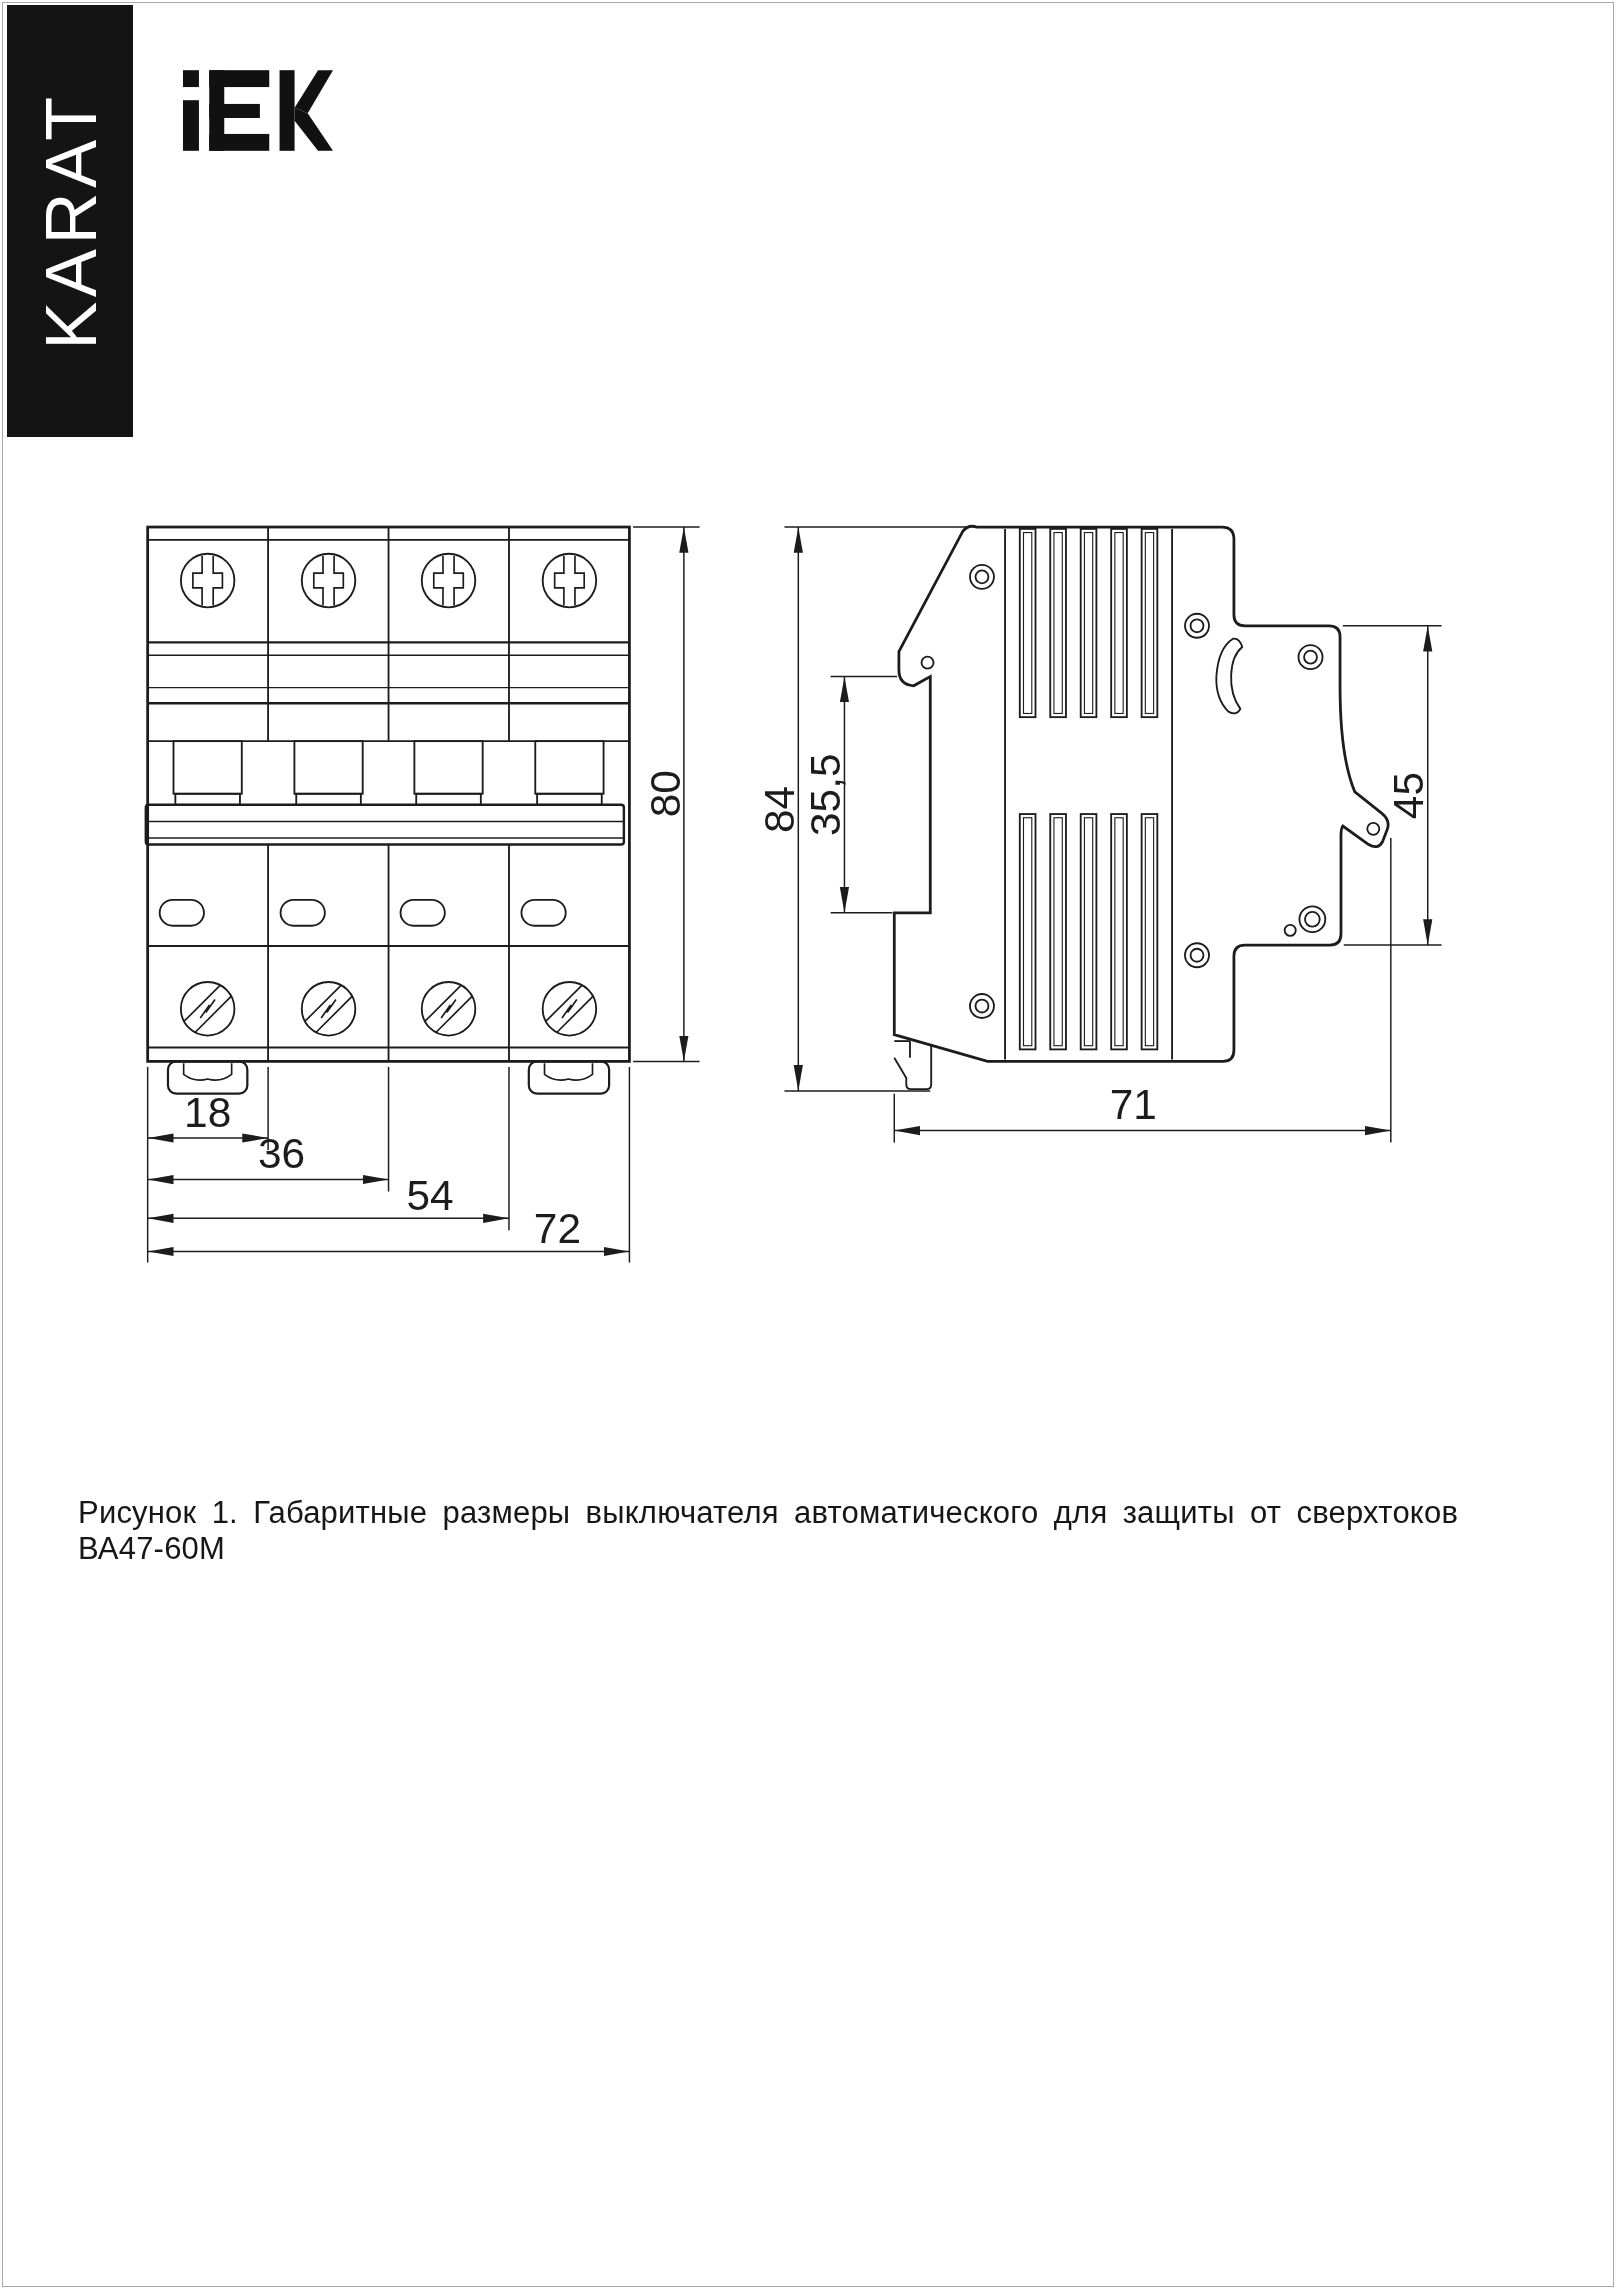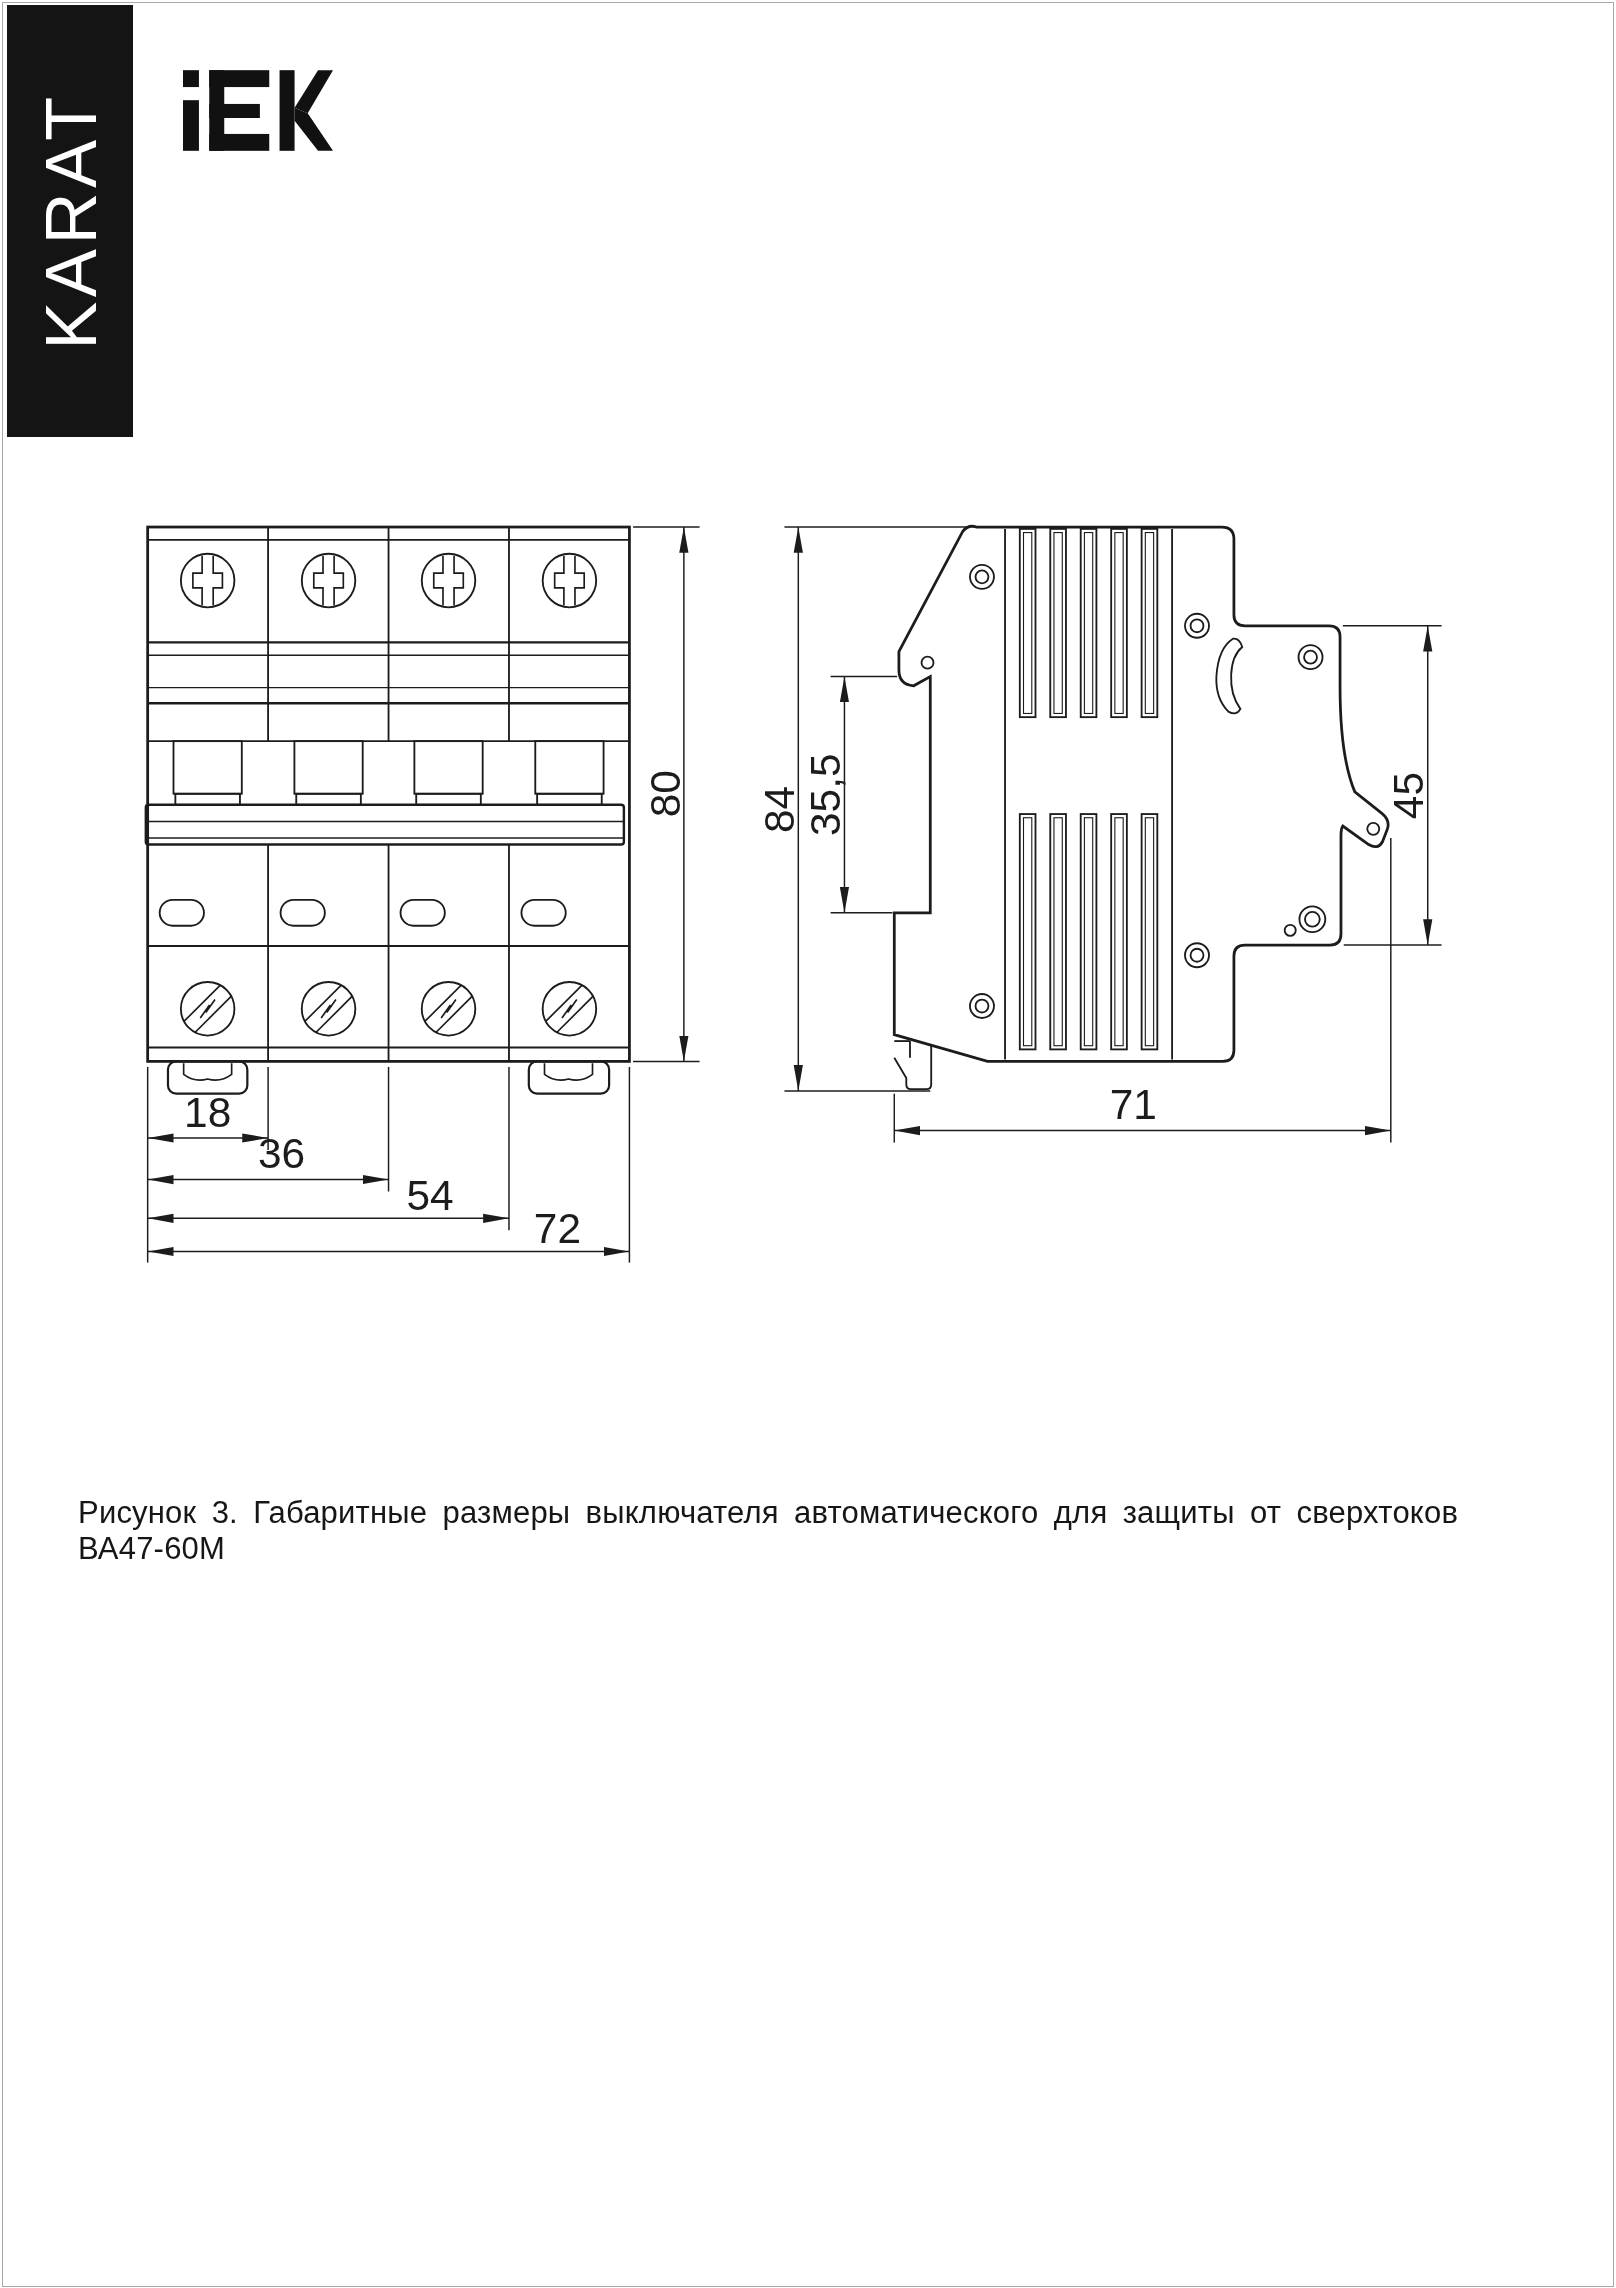--- a/index.html
+++ b/index.html
@@ -284,15 +284,15 @@
         <line x1="1507" y1="908" x2="1507" y2="1238"></line>
         <line x1="969" y1="1225" x2="1507" y2="1225" marker-start="url(#arr)" marker-end="url(#arr)"></line>
       </g>
     </g>
     <text class="dim" x="860" y="877" transform="rotate(-90 860 877)" text-anchor="middle">84</text>
     <text class="dim" x="910" y="861" transform="rotate(-90 910 861)" text-anchor="middle">35,5</text>
     <text class="dim" x="1542" y="862" transform="rotate(-90 1542 862)" text-anchor="middle">45</text>
     <text class="dim" x="1228" y="1212" text-anchor="middle">71</text>
   </svg>
 
-  <div class="caption">Рисунок 3. Габаритные размеры выключателя автоматического для защиты от сверхтоков ВА47-60М</div>
+  <div class="caption">Рисунок 1. Габаритные размеры выключателя автоматического для защиты от сверхтоков ВА47-60М</div>
 </div>
 
 
 </body></html>

